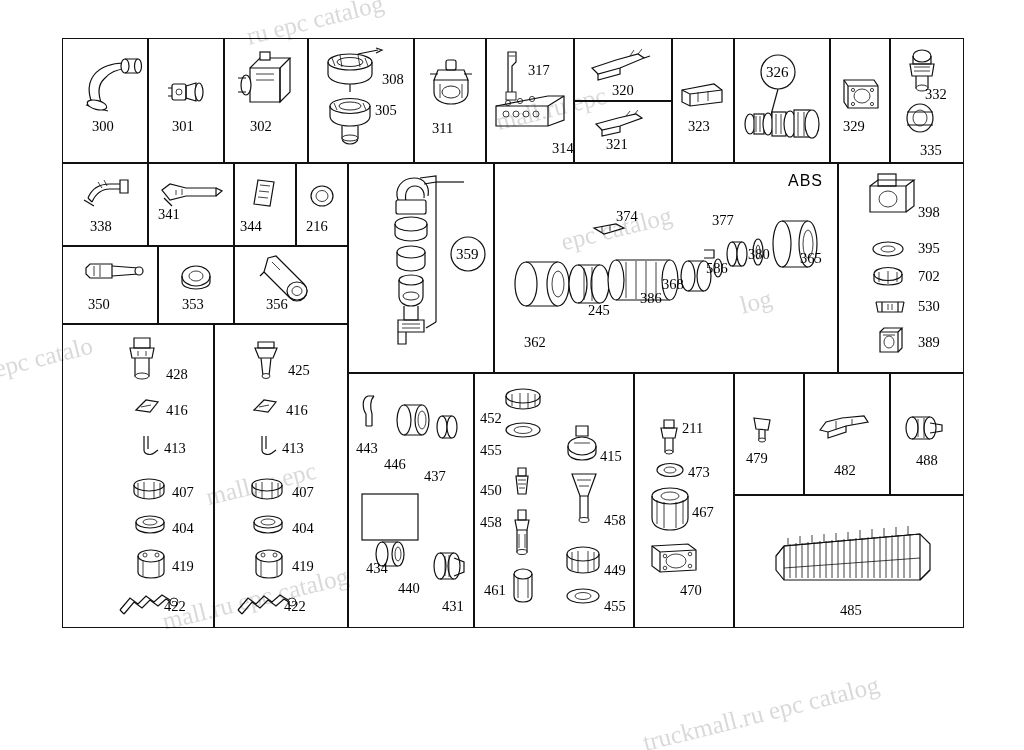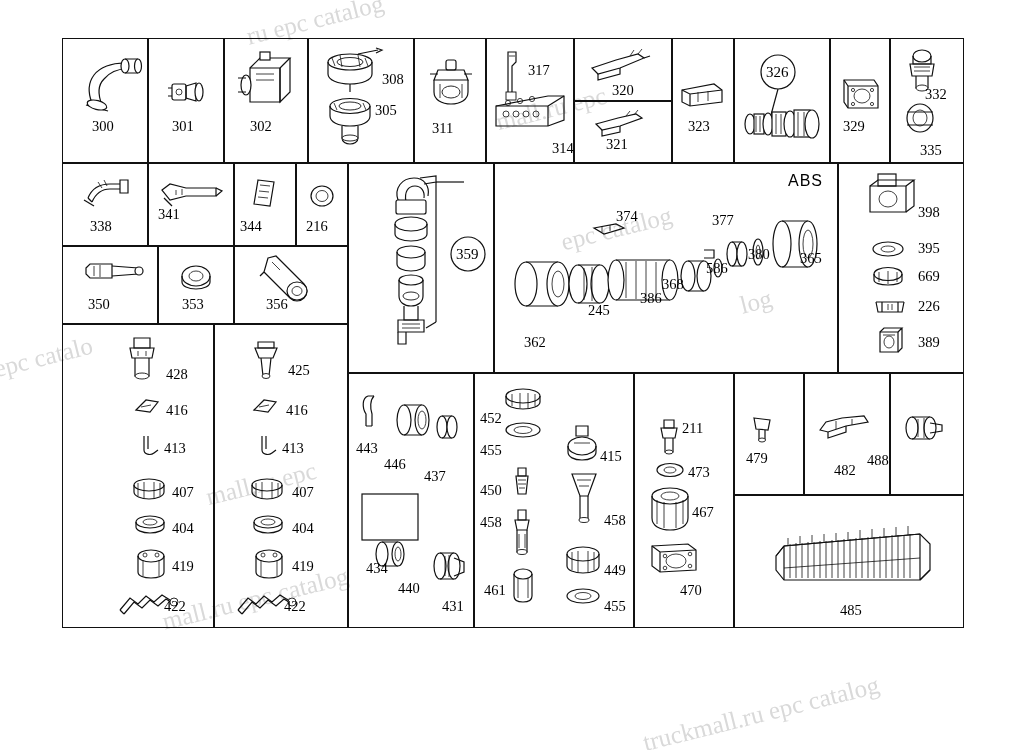--- a/index.html
+++ b/index.html
@@ -445,30 +445,30 @@
   </div>
   <div class="lbl" style="left:918px;top:240px;">395</div>
 
   <div class="art" style="left:868px;top:264px;">
     <svg width="42" height="24" viewBox="0 0 42 24">
       <ellipse class="fillw" cx="20" cy="10" rx="14" ry="6.5"></ellipse>
       <path class="s" d="M6 10 L6 16 C6 19 12 21 20 21 C28 21 34 19 34 16 L34 10"></path>
       <path class="thin" d="M11 8 L11 18 M20 7 L20 20 M29 8 L29 18"></path>
     </svg>
   </div>
-  <div class="lbl" style="left:918px;top:268px;">669</div>
+  <div class="lbl" style="left:918px;top:268px;">702</div>
 
   <div class="art" style="left:872px;top:296px;">
     <svg width="38" height="22" viewBox="0 0 38 22">
       <path class="s" d="M4 6 L6 16 L30 16 L32 6"></path>
       <path class="s" d="M4 6 L32 6 M10 6 L10 16 M26 6 L26 16"></path>
       <path class="thin" d="M16 8 L16 14 M20 8 L20 14"></path>
     </svg>
   </div>
-  <div class="lbl" style="left:918px;top:298px;">226</div>
+  <div class="lbl" style="left:918px;top:298px;">530</div>
 
   <div class="art" style="left:872px;top:326px;">
     <svg width="38" height="34" viewBox="0 0 38 34">
       <path class="s" d="M8 6 L26 6 L26 26 L8 26 Z"></path>
       <path class="s" d="M8 6 L12 2 L30 2 L26 6 M26 26 L30 22 L30 2"></path>
       <ellipse class="thin" cx="17" cy="16" rx="5" ry="6"></ellipse>
       <path class="thin" d="M11 9 L23 9"></path>
     </svg>
   </div>
   <div class="lbl" style="left:918px;top:334px;">389</div>
@@ -799,21 +799,21 @@
 
   <div class="art" style="left:900px;top:412px;">
     <svg width="50" height="32" viewBox="0 0 50 32">
       <ellipse class="fillw" cx="12" cy="16" rx="6" ry="11"></ellipse>
       <path class="s" d="M12 5 L30 5 M12 27 L30 27"></path>
       <ellipse class="fillw" cx="30" cy="16" rx="6" ry="11"></ellipse>
       <path class="s" d="M30 11 L42 13 L42 19 L30 21"></path>
       <path class="thin" d="M18 7 L18 25 M24 6 L24 26"></path>
     </svg>
   </div>
-  <div class="lbl" style="left:867px;top:452px;">488</div>
+  <div class="lbl" style="left:916px;top:452px;">488</div>
 
   <div class="art" style="left:770px;top:518px;">
     <svg width="170" height="76" viewBox="0 0 170 76">
       <path class="s" d="M6 38 L14 28 L150 16 L160 26 L160 52 L150 62 L14 62 L6 52 Z"></path>
       <path class="s" d="M6 38 L14 28 M14 28 L14 62 M14 28 L150 16 M150 16 L150 62 M150 62 L160 52"></path>
       <g class="thin">
         <path d="M20 26 L20 60 M26 25 L26 60 M32 25 L32 60 M38 24 L38 60 M44 24 L44 60 M50 23 L50 60 M56 23 L56 60 M62 22 L62 60 M68 22 L68 60 M74 21 L74 60 M80 21 L80 60 M86 20 L86 60 M92 20 L92 60 M98 19 L98 60 M104 19 L104 60 M110 18 L110 60 M116 18 L116 60 M122 17 L122 60 M128 17 L128 60 M134 17 L134 60 M140 16 L140 60"></path>
       </g>
       <g class="thin">
         <path d="M18 20 L18 28 M30 18 L30 27 M42 17 L42 25 M54 16 L54 24 M66 15 L66 23 M78 14 L78 22 M90 12 L90 21 M102 11 L102 20 M114 10 L114 19 M126 9 L126 18 M138 8 L138 17"></path>

